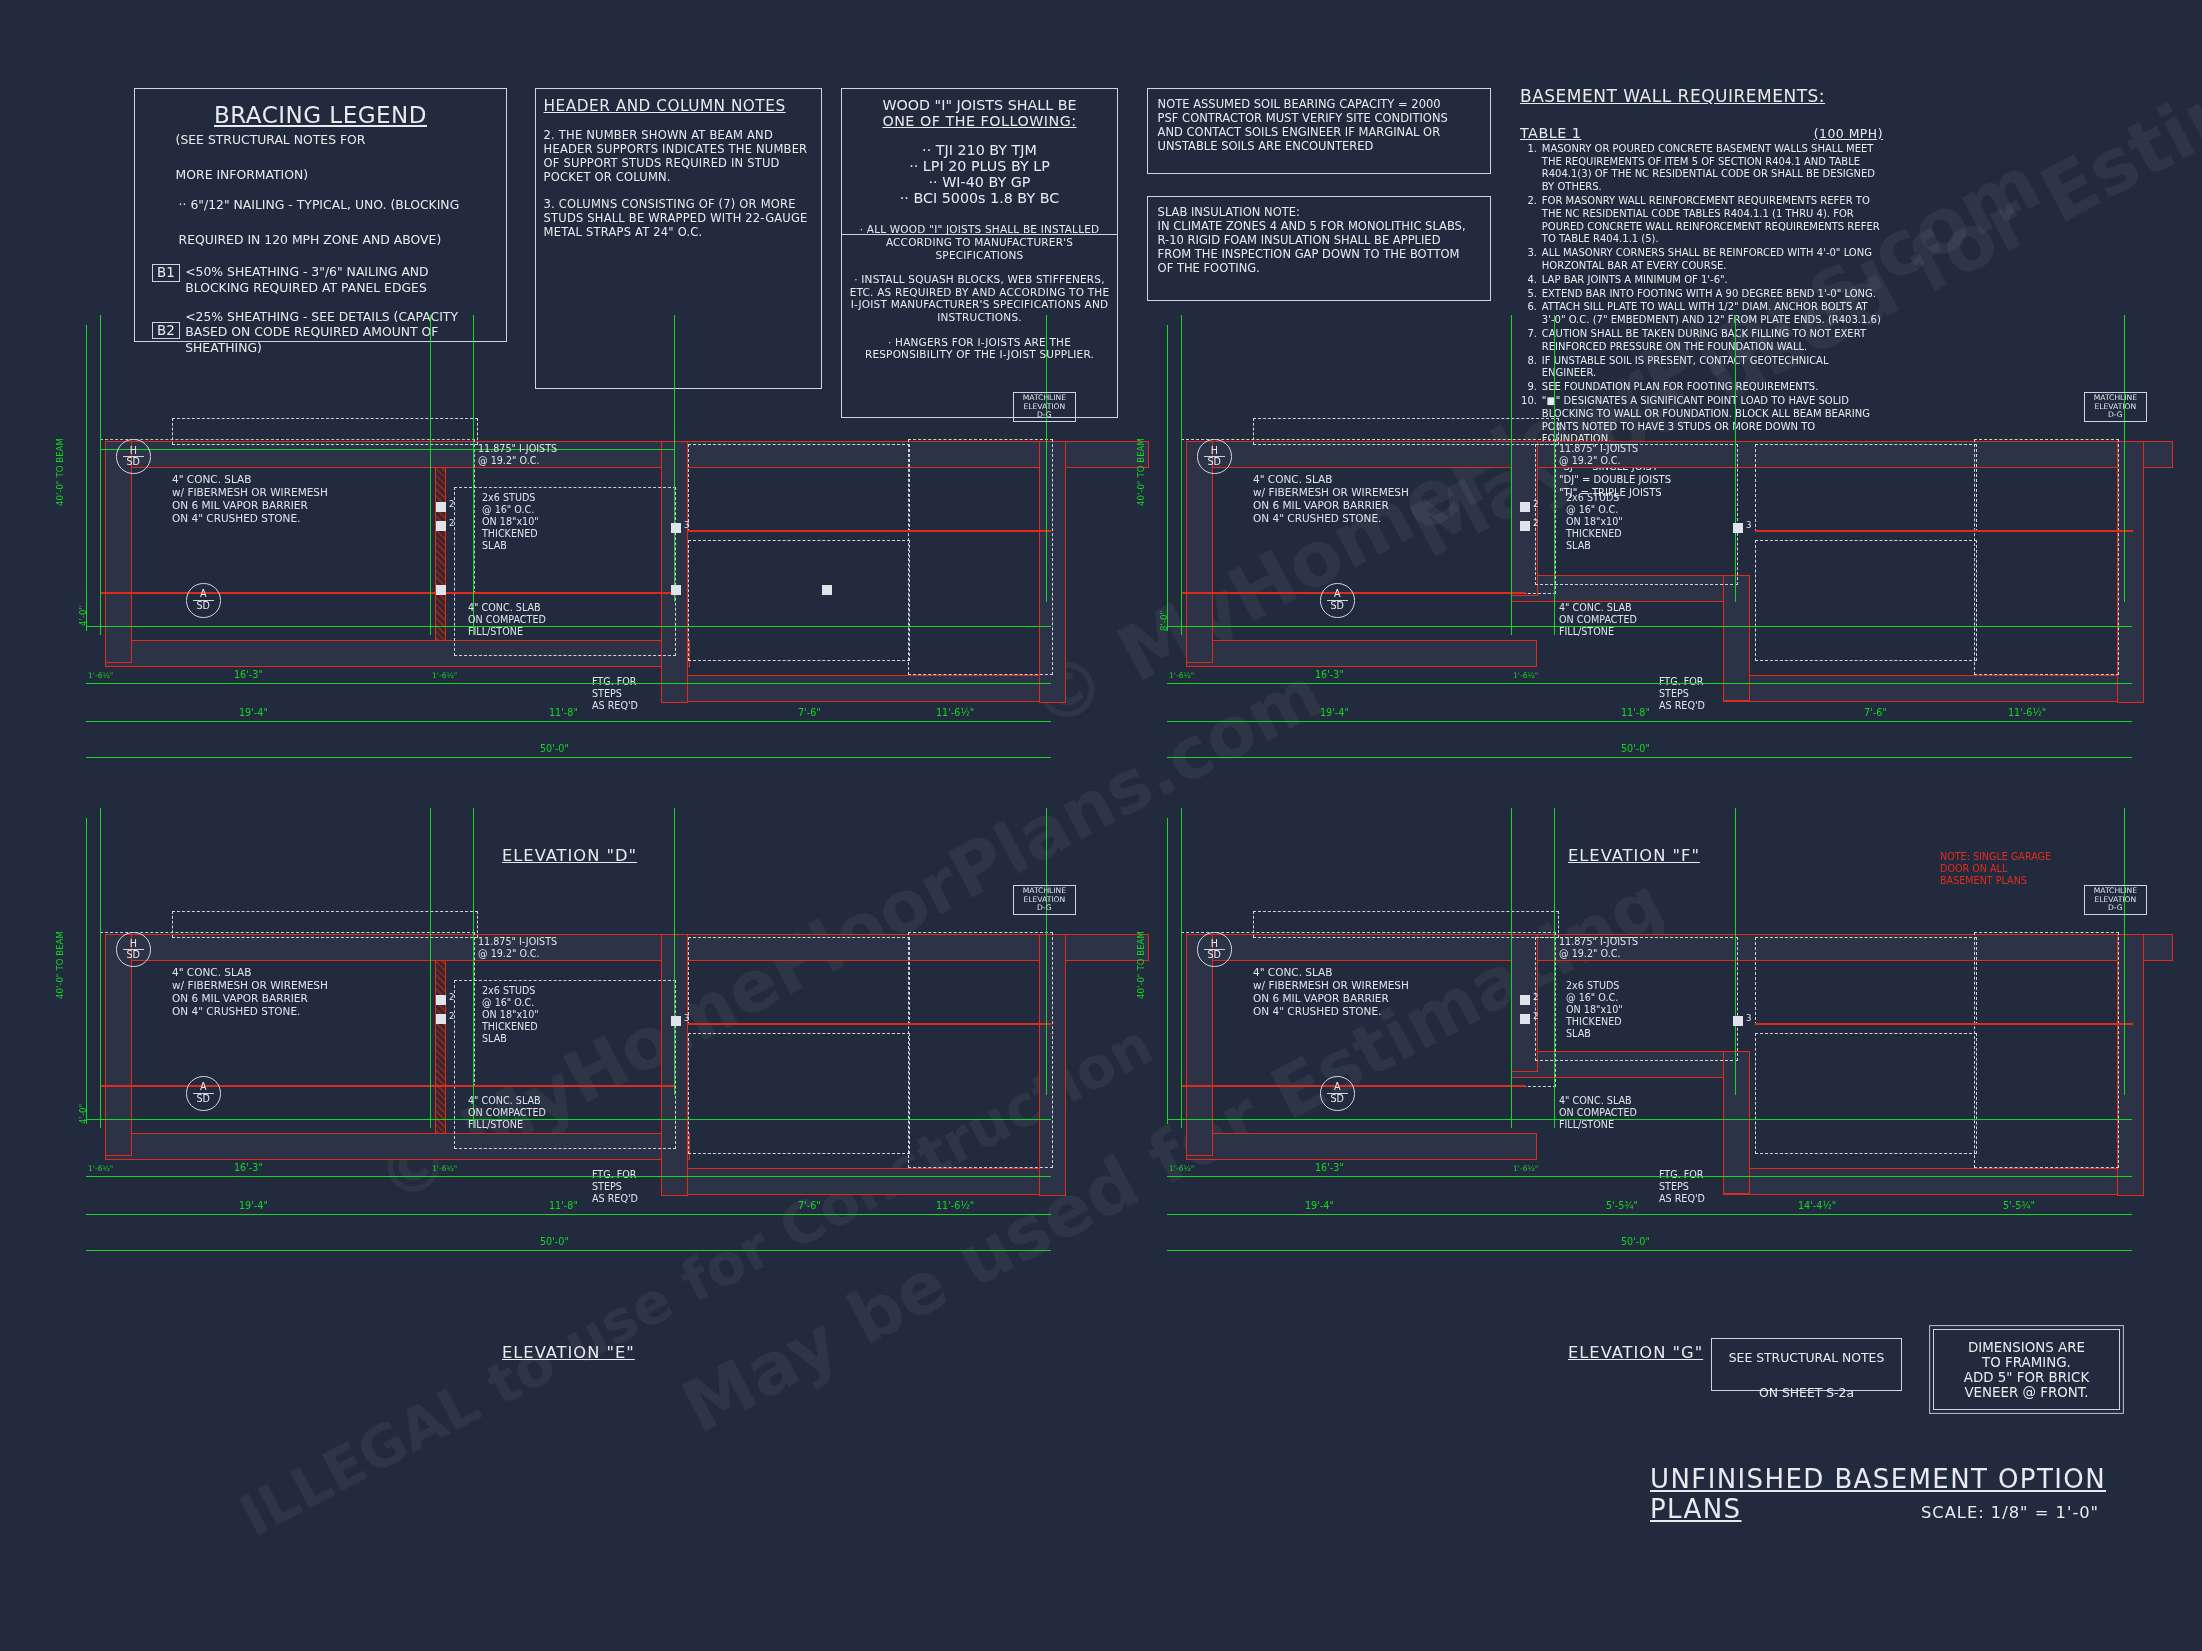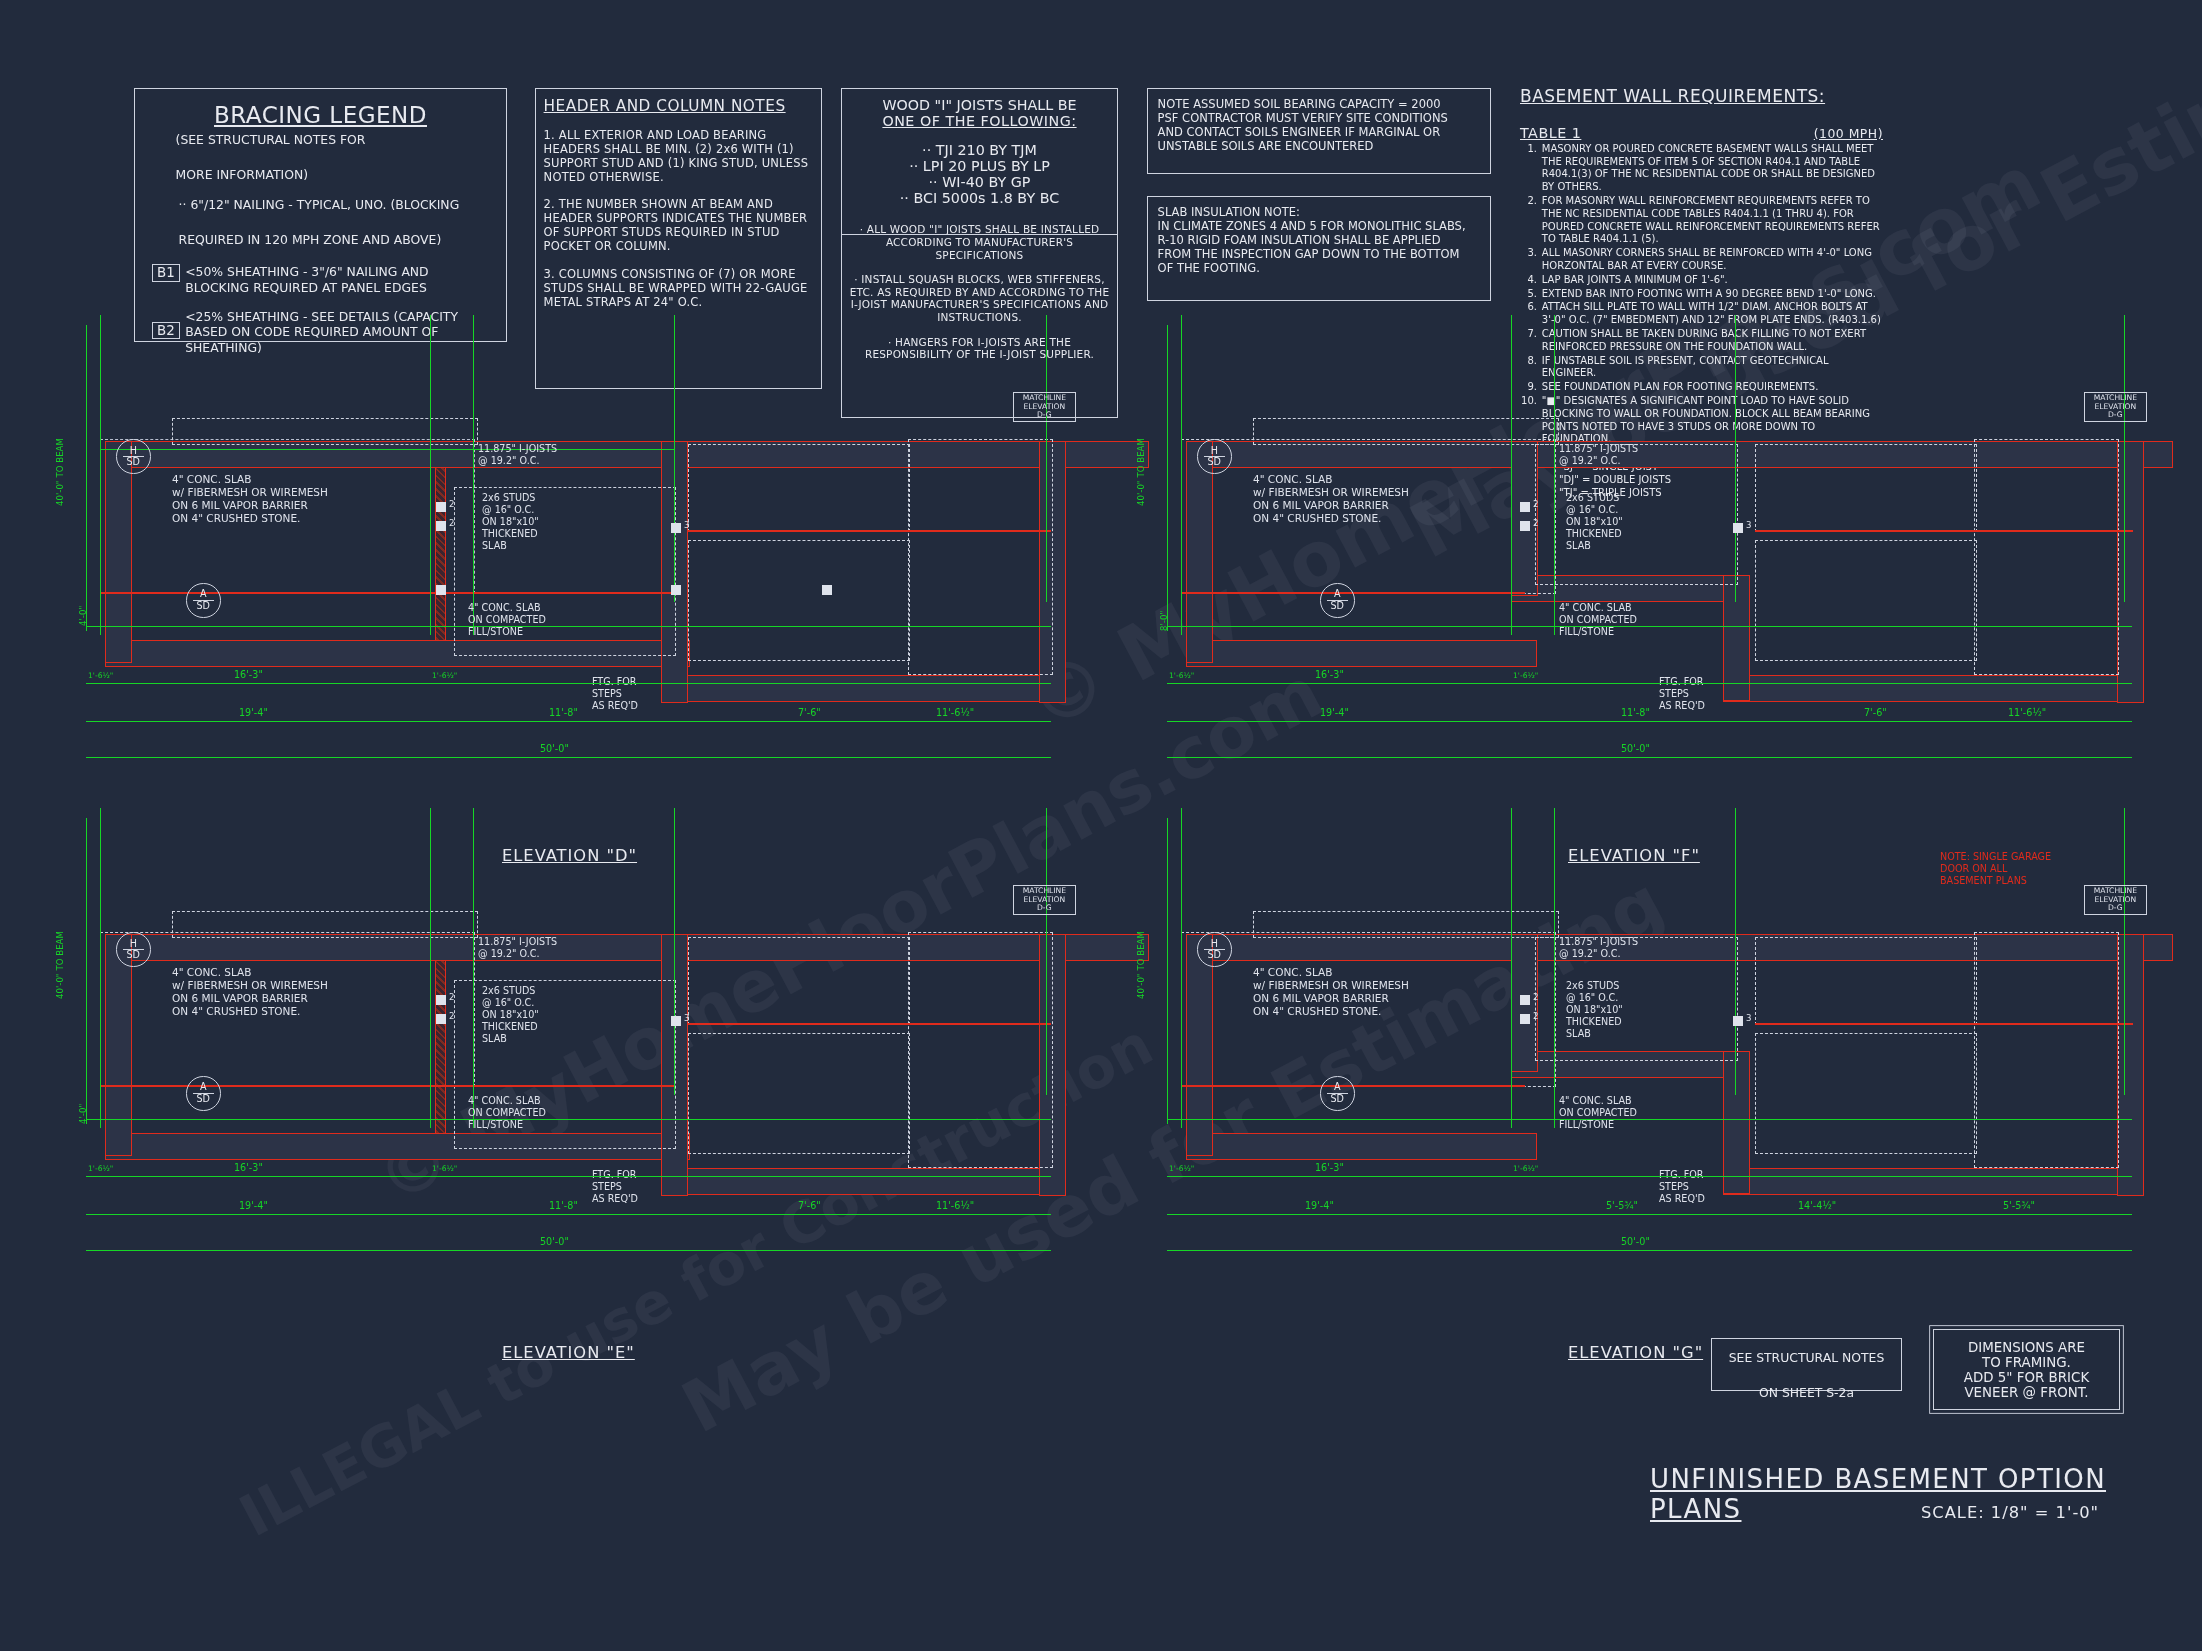--- a/index.html
+++ b/index.html
@@ -85,21 +85,20 @@
       <span class="txt">
         <span>&lt;25% SHEATHING - SEE DETAILS (CAPACITY</span><br>
         <span>BASED ON CODE REQUIRED AMOUNT OF</span><br>
         <span>SHEATHING)</span>
       </span>
     </div>
   </div>
 
   <div class="tbox" style="left:535px;top:88px;width:287px;height:301px;padding:7.6px 7.6px;">
     <div class="ttl t16">HEADER AND COLUMN NOTES</div>
-    <div class="note t12" style="margin-top:13.4px;">1. ALL EXTERIOR AND LOAD BEARING HEADERS SHALL BE MIN. (2) 2x6 WITH (1) SUPPORT STUD AND (1) KING STUD, UNLESS NOTED OTHERWISE.</div>
     <div class="note t12" style="margin-top:13.4px;">2. THE NUMBER SHOWN AT BEAM AND HEADER SUPPORTS INDICATES THE NUMBER OF SUPPORT STUDS REQUIRED IN STUD POCKET OR COLUMN.</div>
     <div class="note t12" style="margin-top:13.4px;">3. COLUMNS CONSISTING OF (7) OR MORE STUDS SHALL BE WRAPPED WITH 22-GAUGE METAL STRAPS AT 24" O.C.</div>
   </div>
 
   <div class="tbox" style="left:841px;top:88px;width:277px;height:330px;padding:7.6px 5.7px;">
     <div class="t15 ctr">WOOD "I" JOISTS SHALL BE</div>
     <div class="t15 ctr ttl">ONE OF THE FOLLOWING:</div>
     <div class="t15 ctr" style="margin-top:13.4px;">·· TJI 210 BY TJM</div>
     <div class="t15 ctr">·· LPI 20 PLUS BY LP</div>
     <div class="t15 ctr">·· WI-40 BY GP</div>

